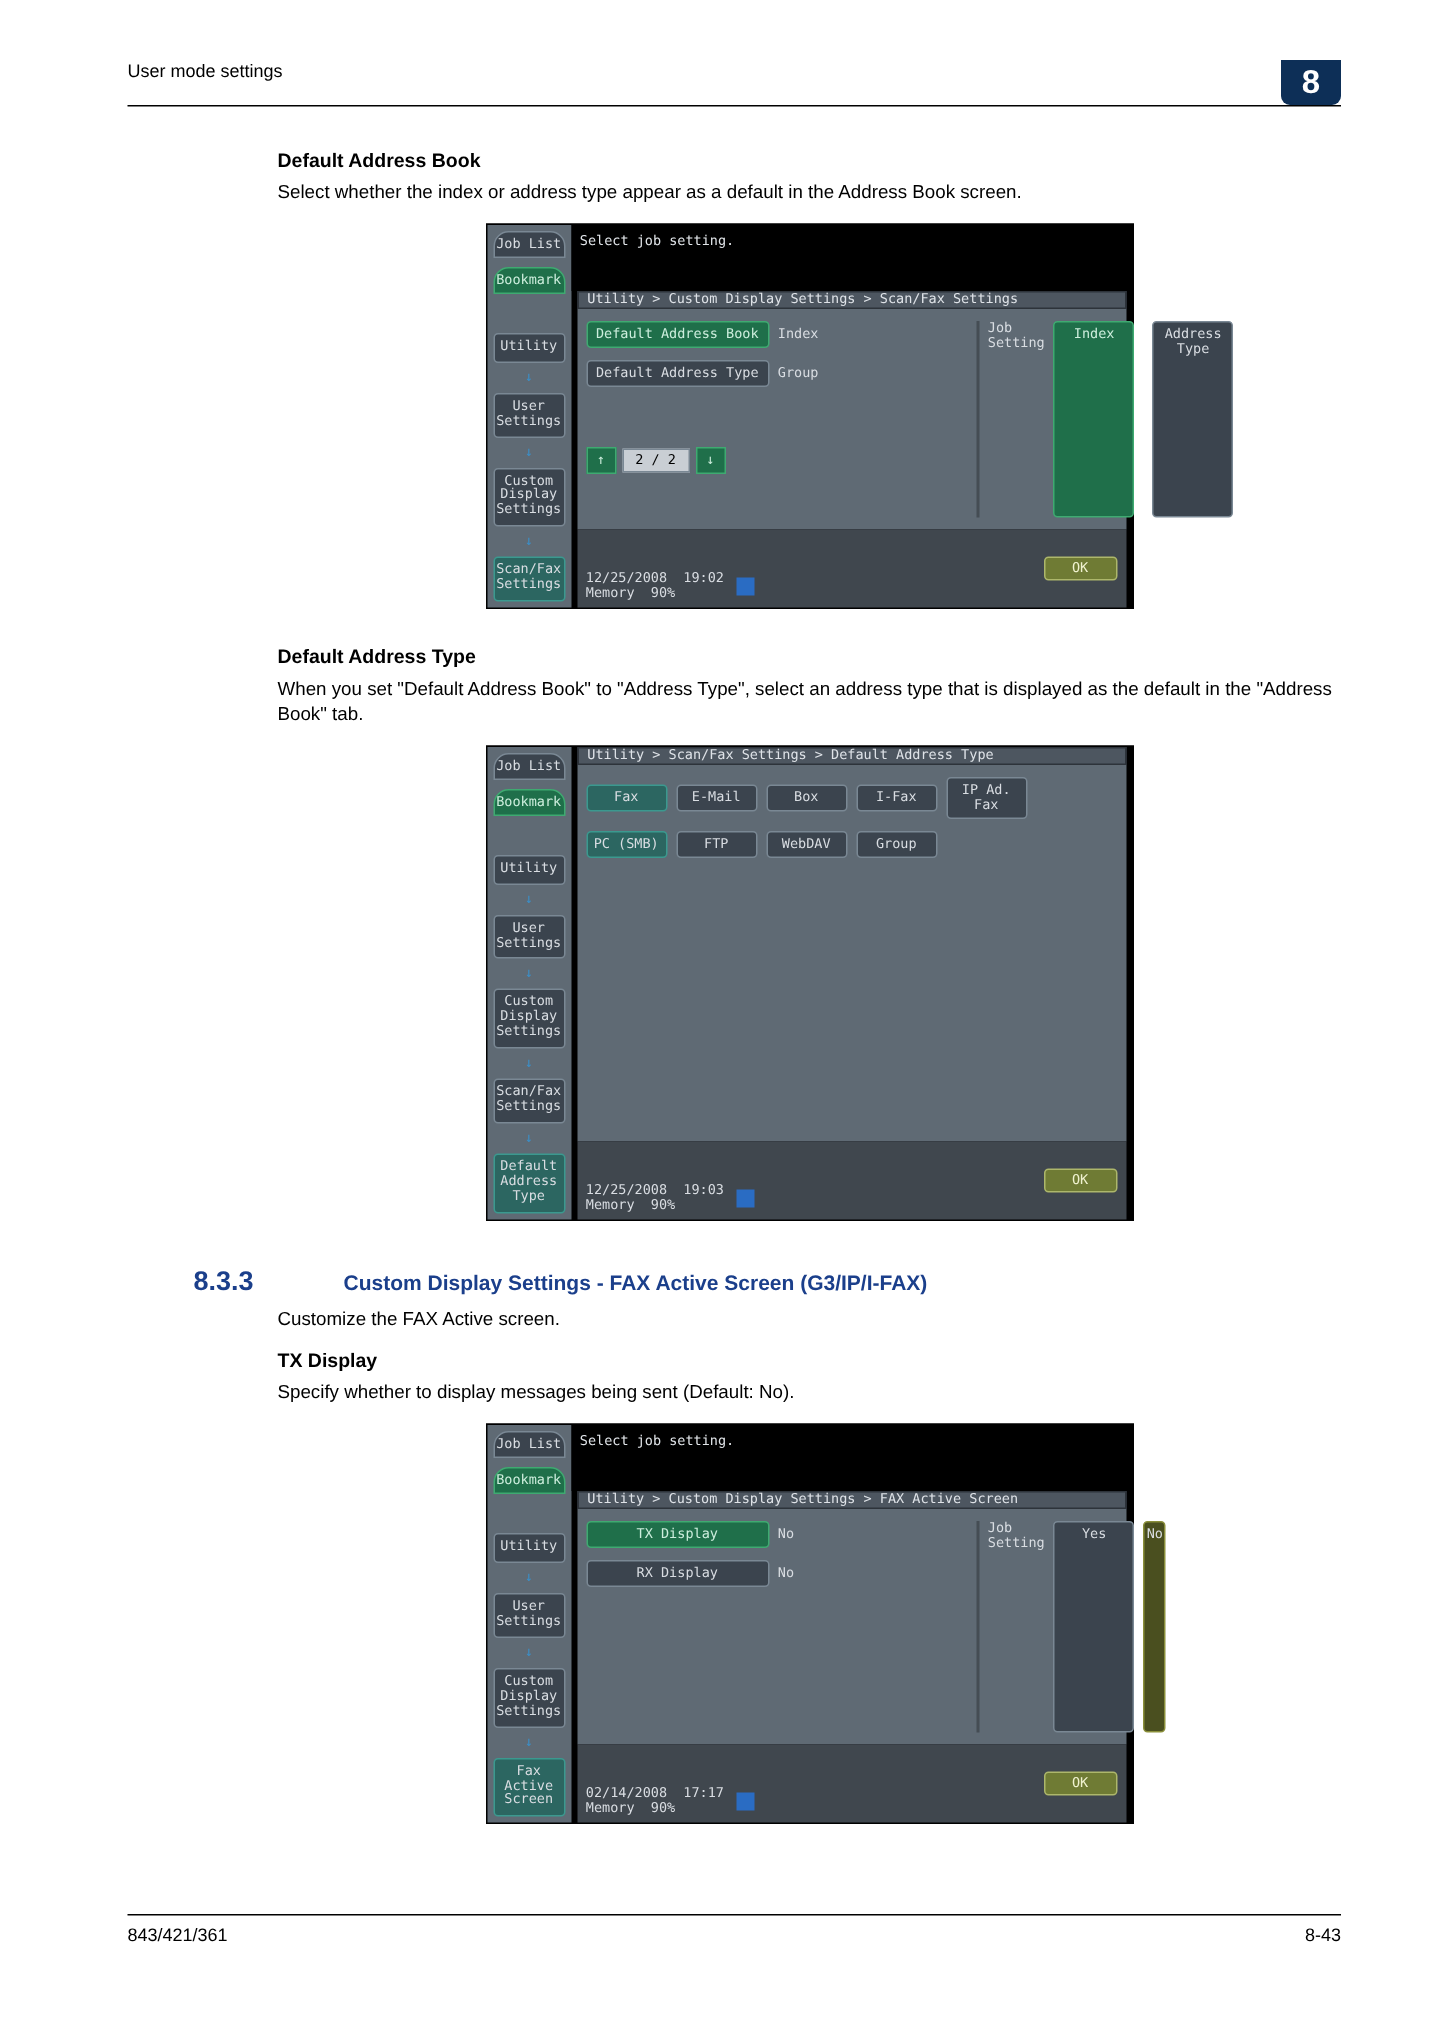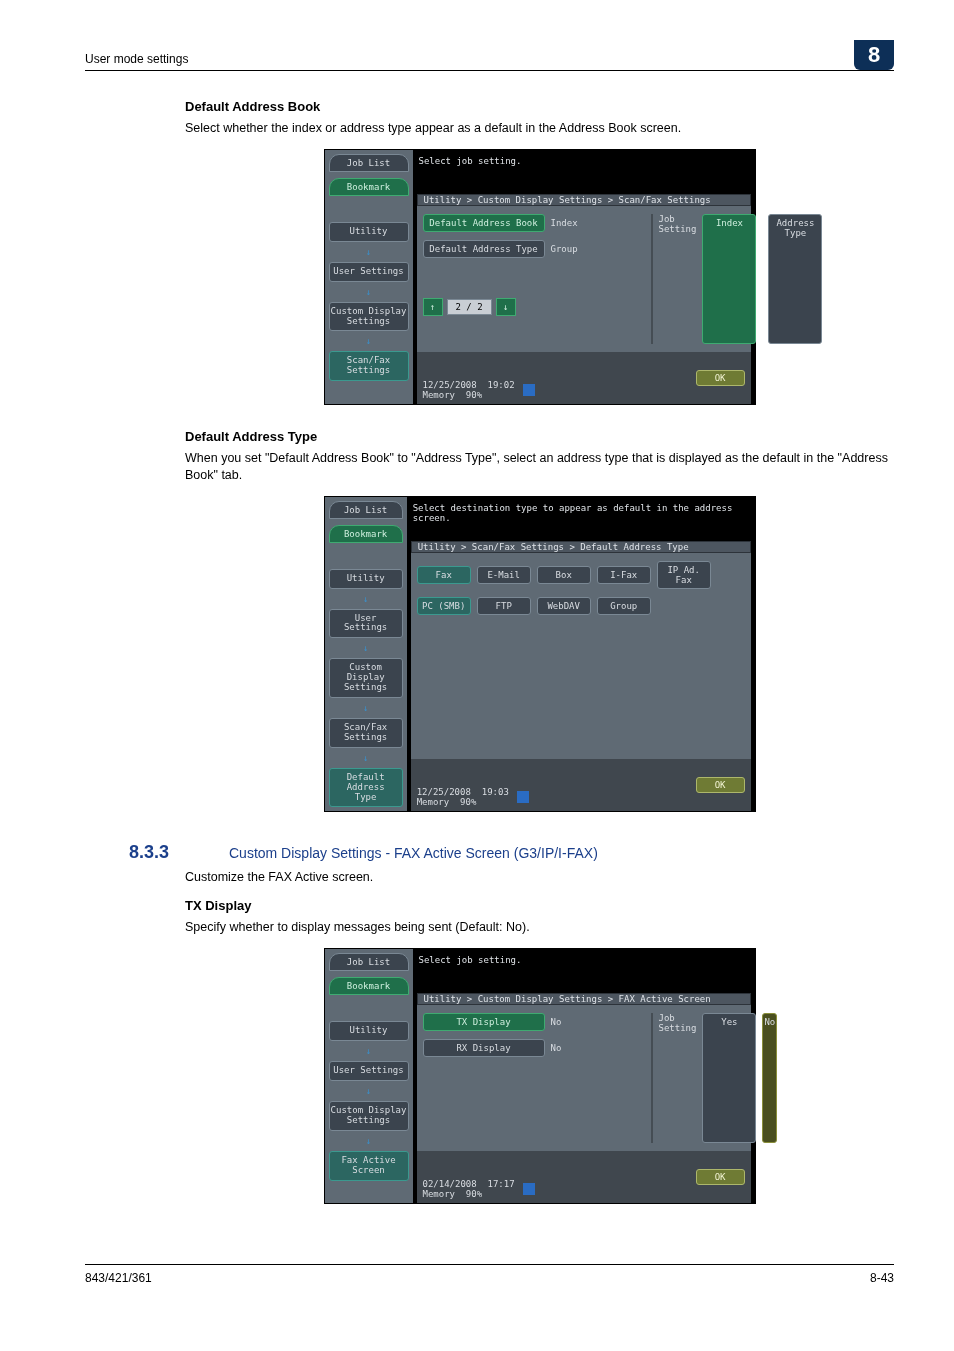--- a/index.html
+++ b/index.html
@@ -11,21 +11,21 @@
     background: #fff;
     width: 954px;
   }
   .page {
     padding: 40px 60px 30px 85px;
     box-sizing: border-box;
   }
   .header-line {
     display: flex;
     justify-content: space-between;
-    align-items: flex-end;
+    align-items: flex-start;
     border-bottom: 1px solid #000;
     padding-bottom: 4px;
     margin-bottom: 28px;
   }
   .header-left { font-size: 12px; }
   .header-badge {
     background: #0d2f57;
     color: #fff;
     font-weight: bold;
     font-size: 22px;
@@ -55,38 +55,38 @@
     padding-left: 44px;
   }
   .section-heading-row {
     display: flex;
     align-items: baseline;
     margin: 30px 0 6px -100px;
   }
   .section-heading-row .num { width: 100px; }
   .section-heading-row .title {
     color: #1b3f8b;
-    font-weight: normal;
+    font-weight: bold;
     font-size: 14px;
   }
 
   
   .screenshot {
     width: 430px;
     margin: 6px auto 24px auto;
     background: #000;
     font-family: "Lucida Console", monospace;
     font-size: 9px;
     color: #e9ebec;
     position: relative;
     border: 1px solid #000;
   }
   .ss-row { display: flex; }
   .ss-left {
-    width: 88px;
+    width: 56px;
     padding: 4px;
     box-sizing: border-box;
     display: flex;
     flex-direction: column;
     gap: 6px;
     background: #5f6a74;
   }
   .ss-tab {
     background: #3b444e;
     border: 1px solid #7a8894;
@@ -297,21 +297,20 @@
           <div class="ss-btn" style="white-space:pre-line">Custom Display
 Settings</div>
           <div class="ss-arrow">↓</div>
           <div class="ss-btn" style="white-space:pre-line">Scan/Fax
 Settings</div>
           <div class="ss-arrow">↓</div>
           <div class="ss-btn sel" style="white-space:pre-line">Default Address
 Type</div>
         </div>
         <div class="ss-main">
-          <div class="ss-instr">Select destination type to appear as default in the address screen.</div>
           <div class="ss-breadcrumb">Utility &gt; Scan/Fax Settings &gt; Default Address Type</div>
           <div class="ss-center">
             <div class="ss-center-main">
               <div class="list-row">
                 <div class="chip hl">Fax</div>
                 <div class="chip">E-Mail</div>
                 <div class="chip">Box</div>
                 <div class="chip">I-Fax</div>
                 <div class="chip" style="white-space:pre-line">IP Ad.
 Fax</div>

